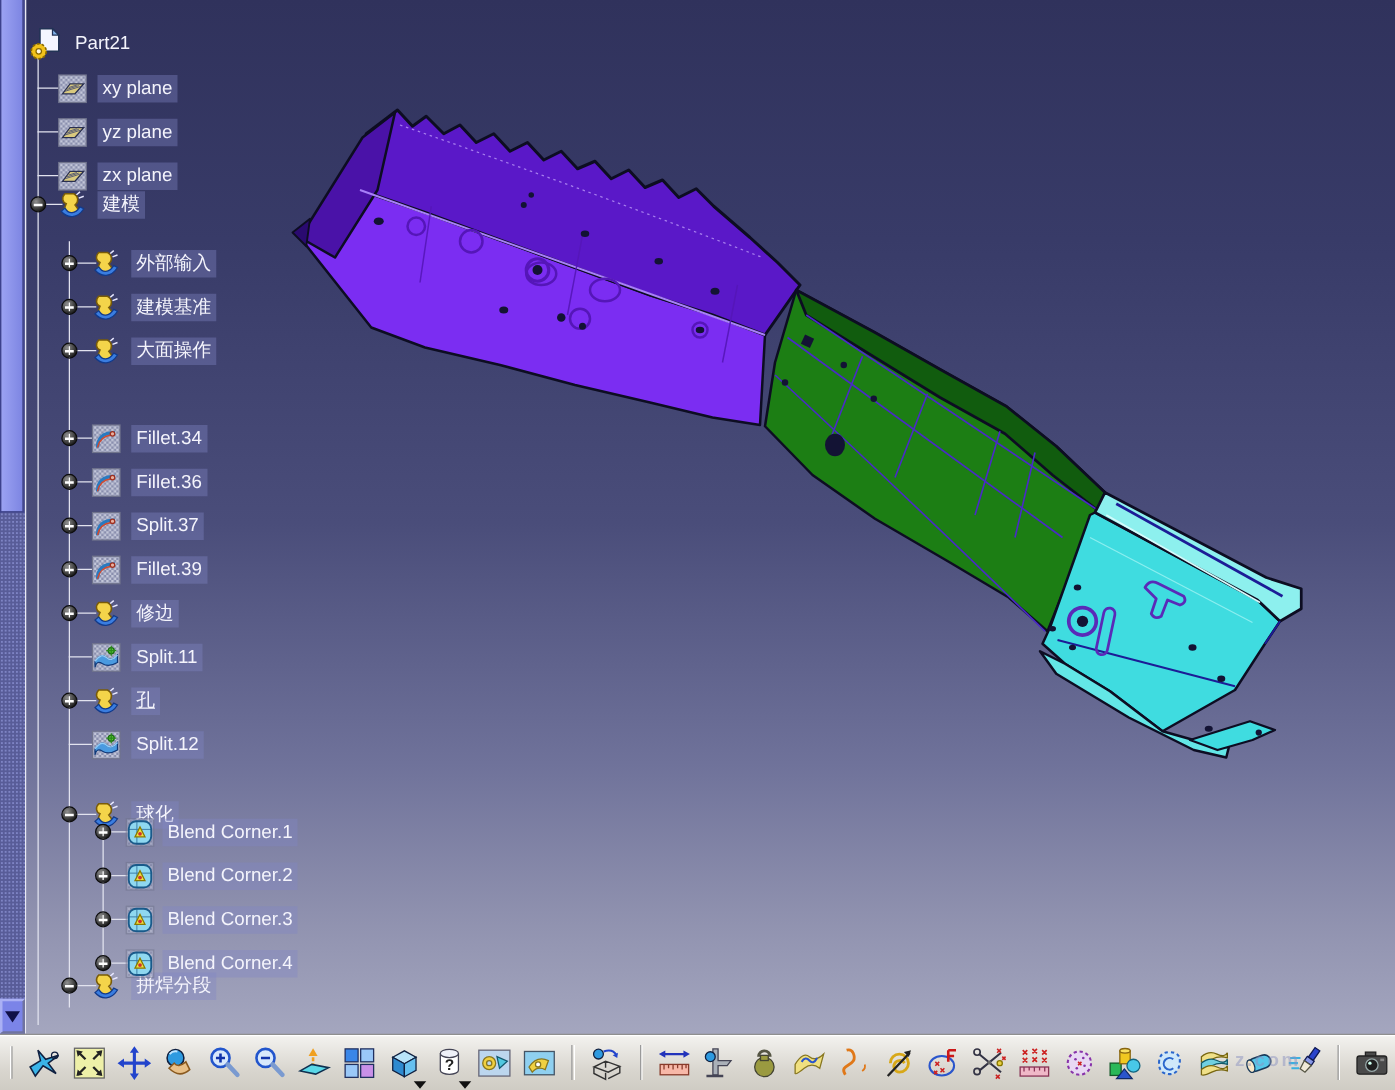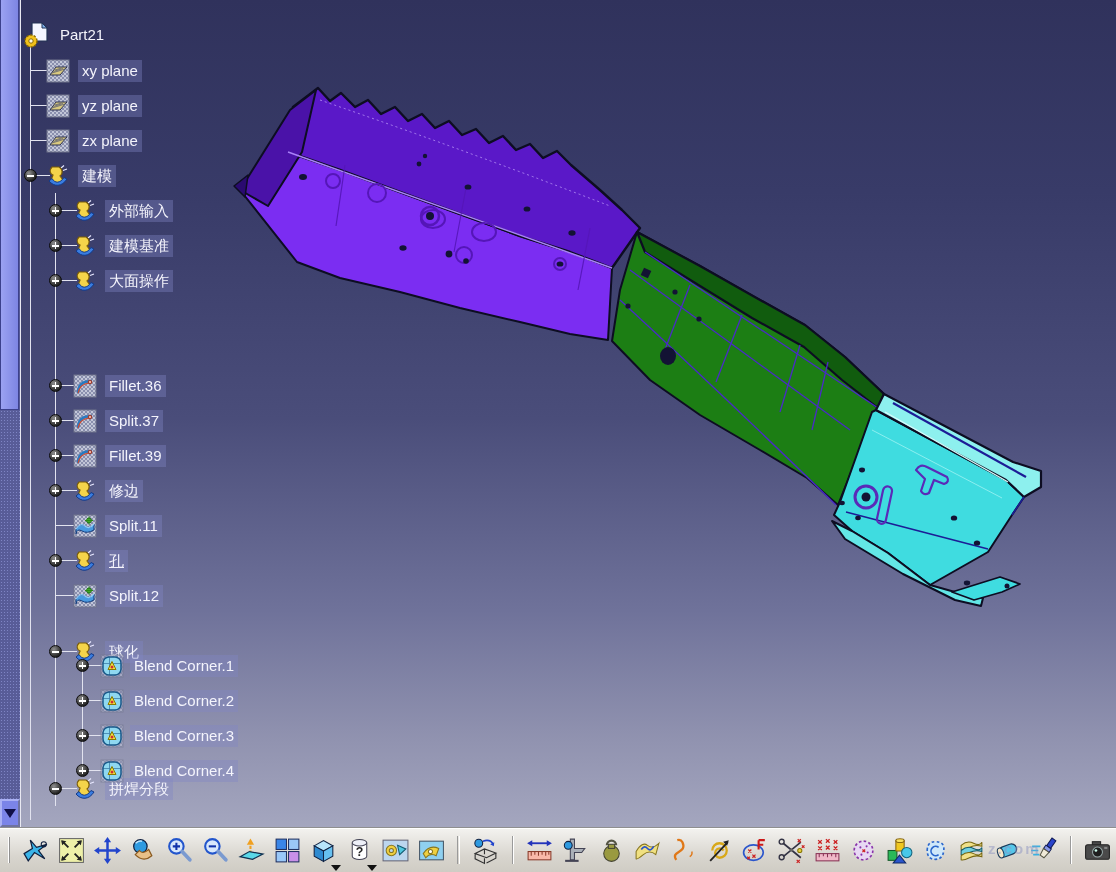--- a/index.html
+++ b/index.html
@@ -389,21 +389,21 @@
         <use href="#ic-plane"></use>
       </svg>
     <span class="tlabel">yz plane</span>
   </div>
   <div class="trow lvl1" style="top:124px;">
     <svg class="ticon">
         <use href="#ic-plane"></use>
       </svg>
     <span class="tlabel">zx plane</span>
   </div>
-  <div class="trow lvl1" style="top:159px;">
+  <div class="trow lvl1" style="top:147px;">
     <span class="handle minus"></span>
     <svg class="ticon">
         <use href="#ic-geoset"></use>
       </svg>
     <span class="tlabel">建模</span>
   </div>
   <div class="trow lvl2" style="top:194px;">
     <span class="handle plus"></span>
     <svg class="ticon">
         <use href="#ic-geoset"></use>
@@ -416,20 +416,27 @@
         <use href="#ic-geoset"></use>
       </svg>
     <span class="tlabel">建模基准</span>
   </div>
   <div class="trow lvl2" style="top:264px;">
     <span class="handle plus"></span>
     <svg class="ticon">
         <use href="#ic-geoset"></use>
       </svg>
     <span class="tlabel">大面操作</span>
+  </div>
+  <div class="trow lvl2" style="top:334px;">
+    <span class="handle plus"></span>
+    <svg class="ticon">
+        <use href="#ic-fillet"></use>
+      </svg>
+    <span class="tlabel">Fillet.34</span>
   </div>
   <div class="trow lvl2" style="top:369px;">
     <span class="handle plus"></span>
     <svg class="ticon">
         <use href="#ic-fillet"></use>
       </svg>
     <span class="tlabel">Fillet.36</span>
   </div>
   <div class="trow lvl2" style="top:404px;">
     <span class="handle plus"></span>

